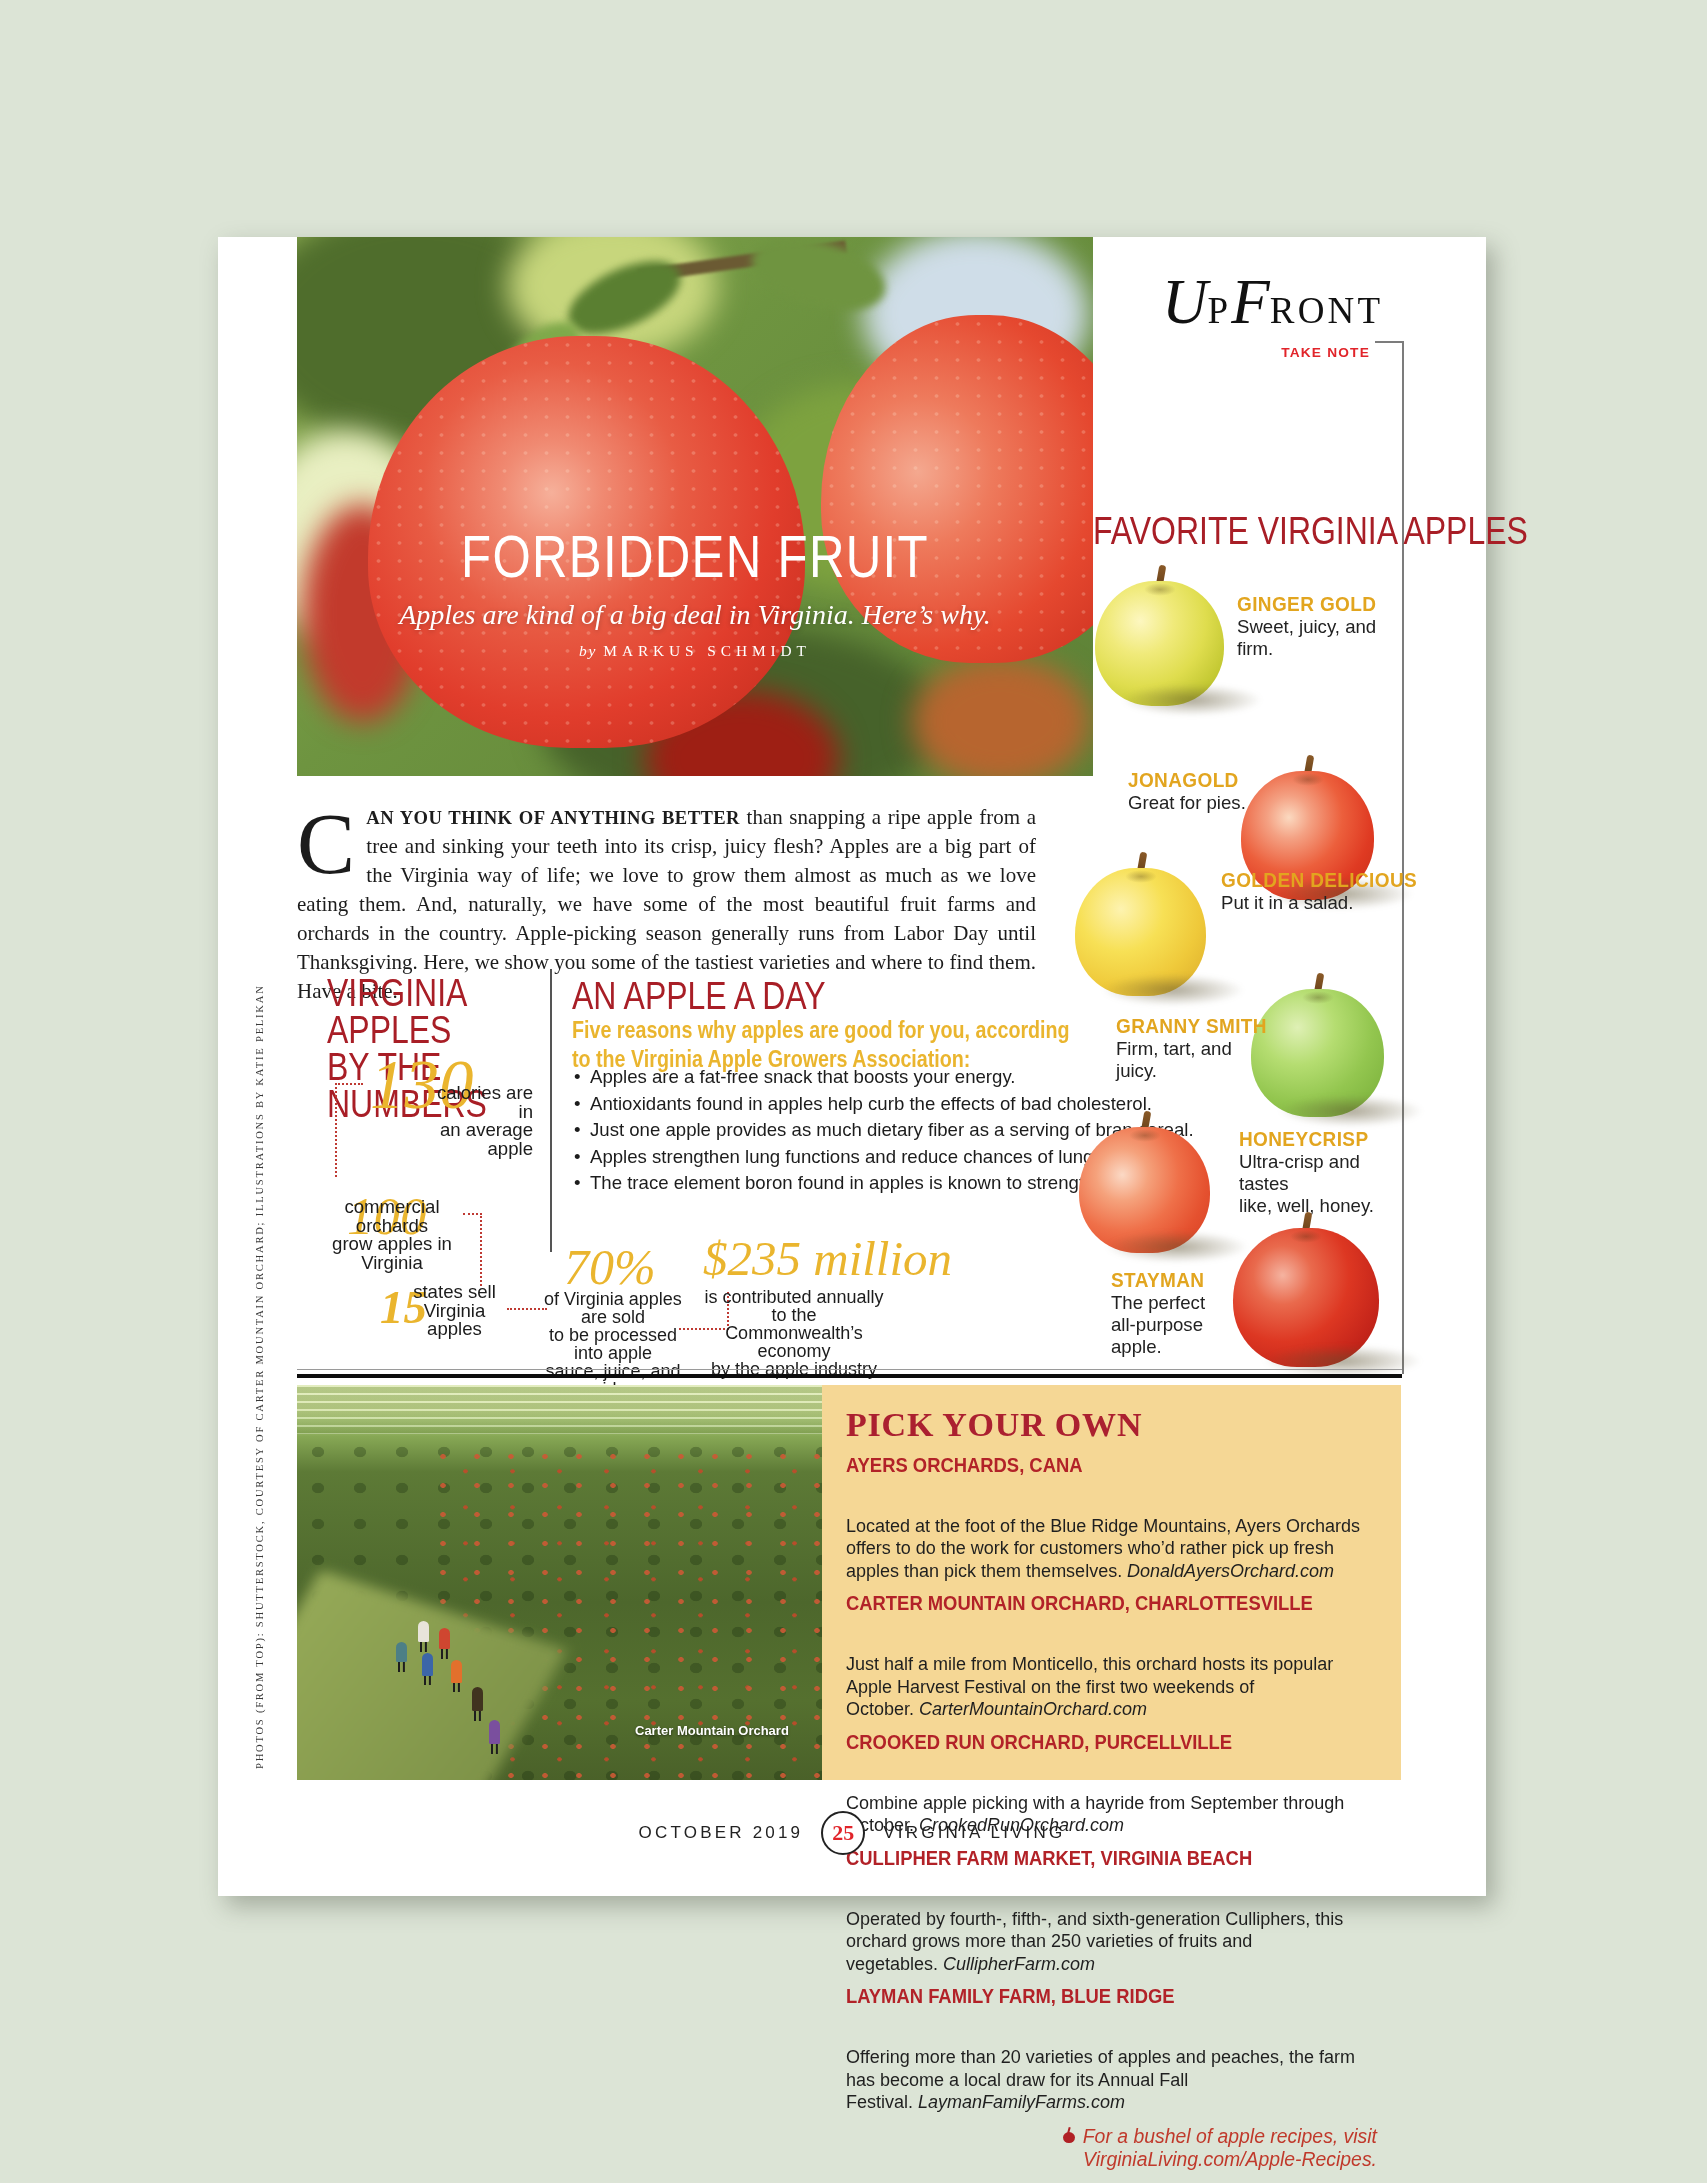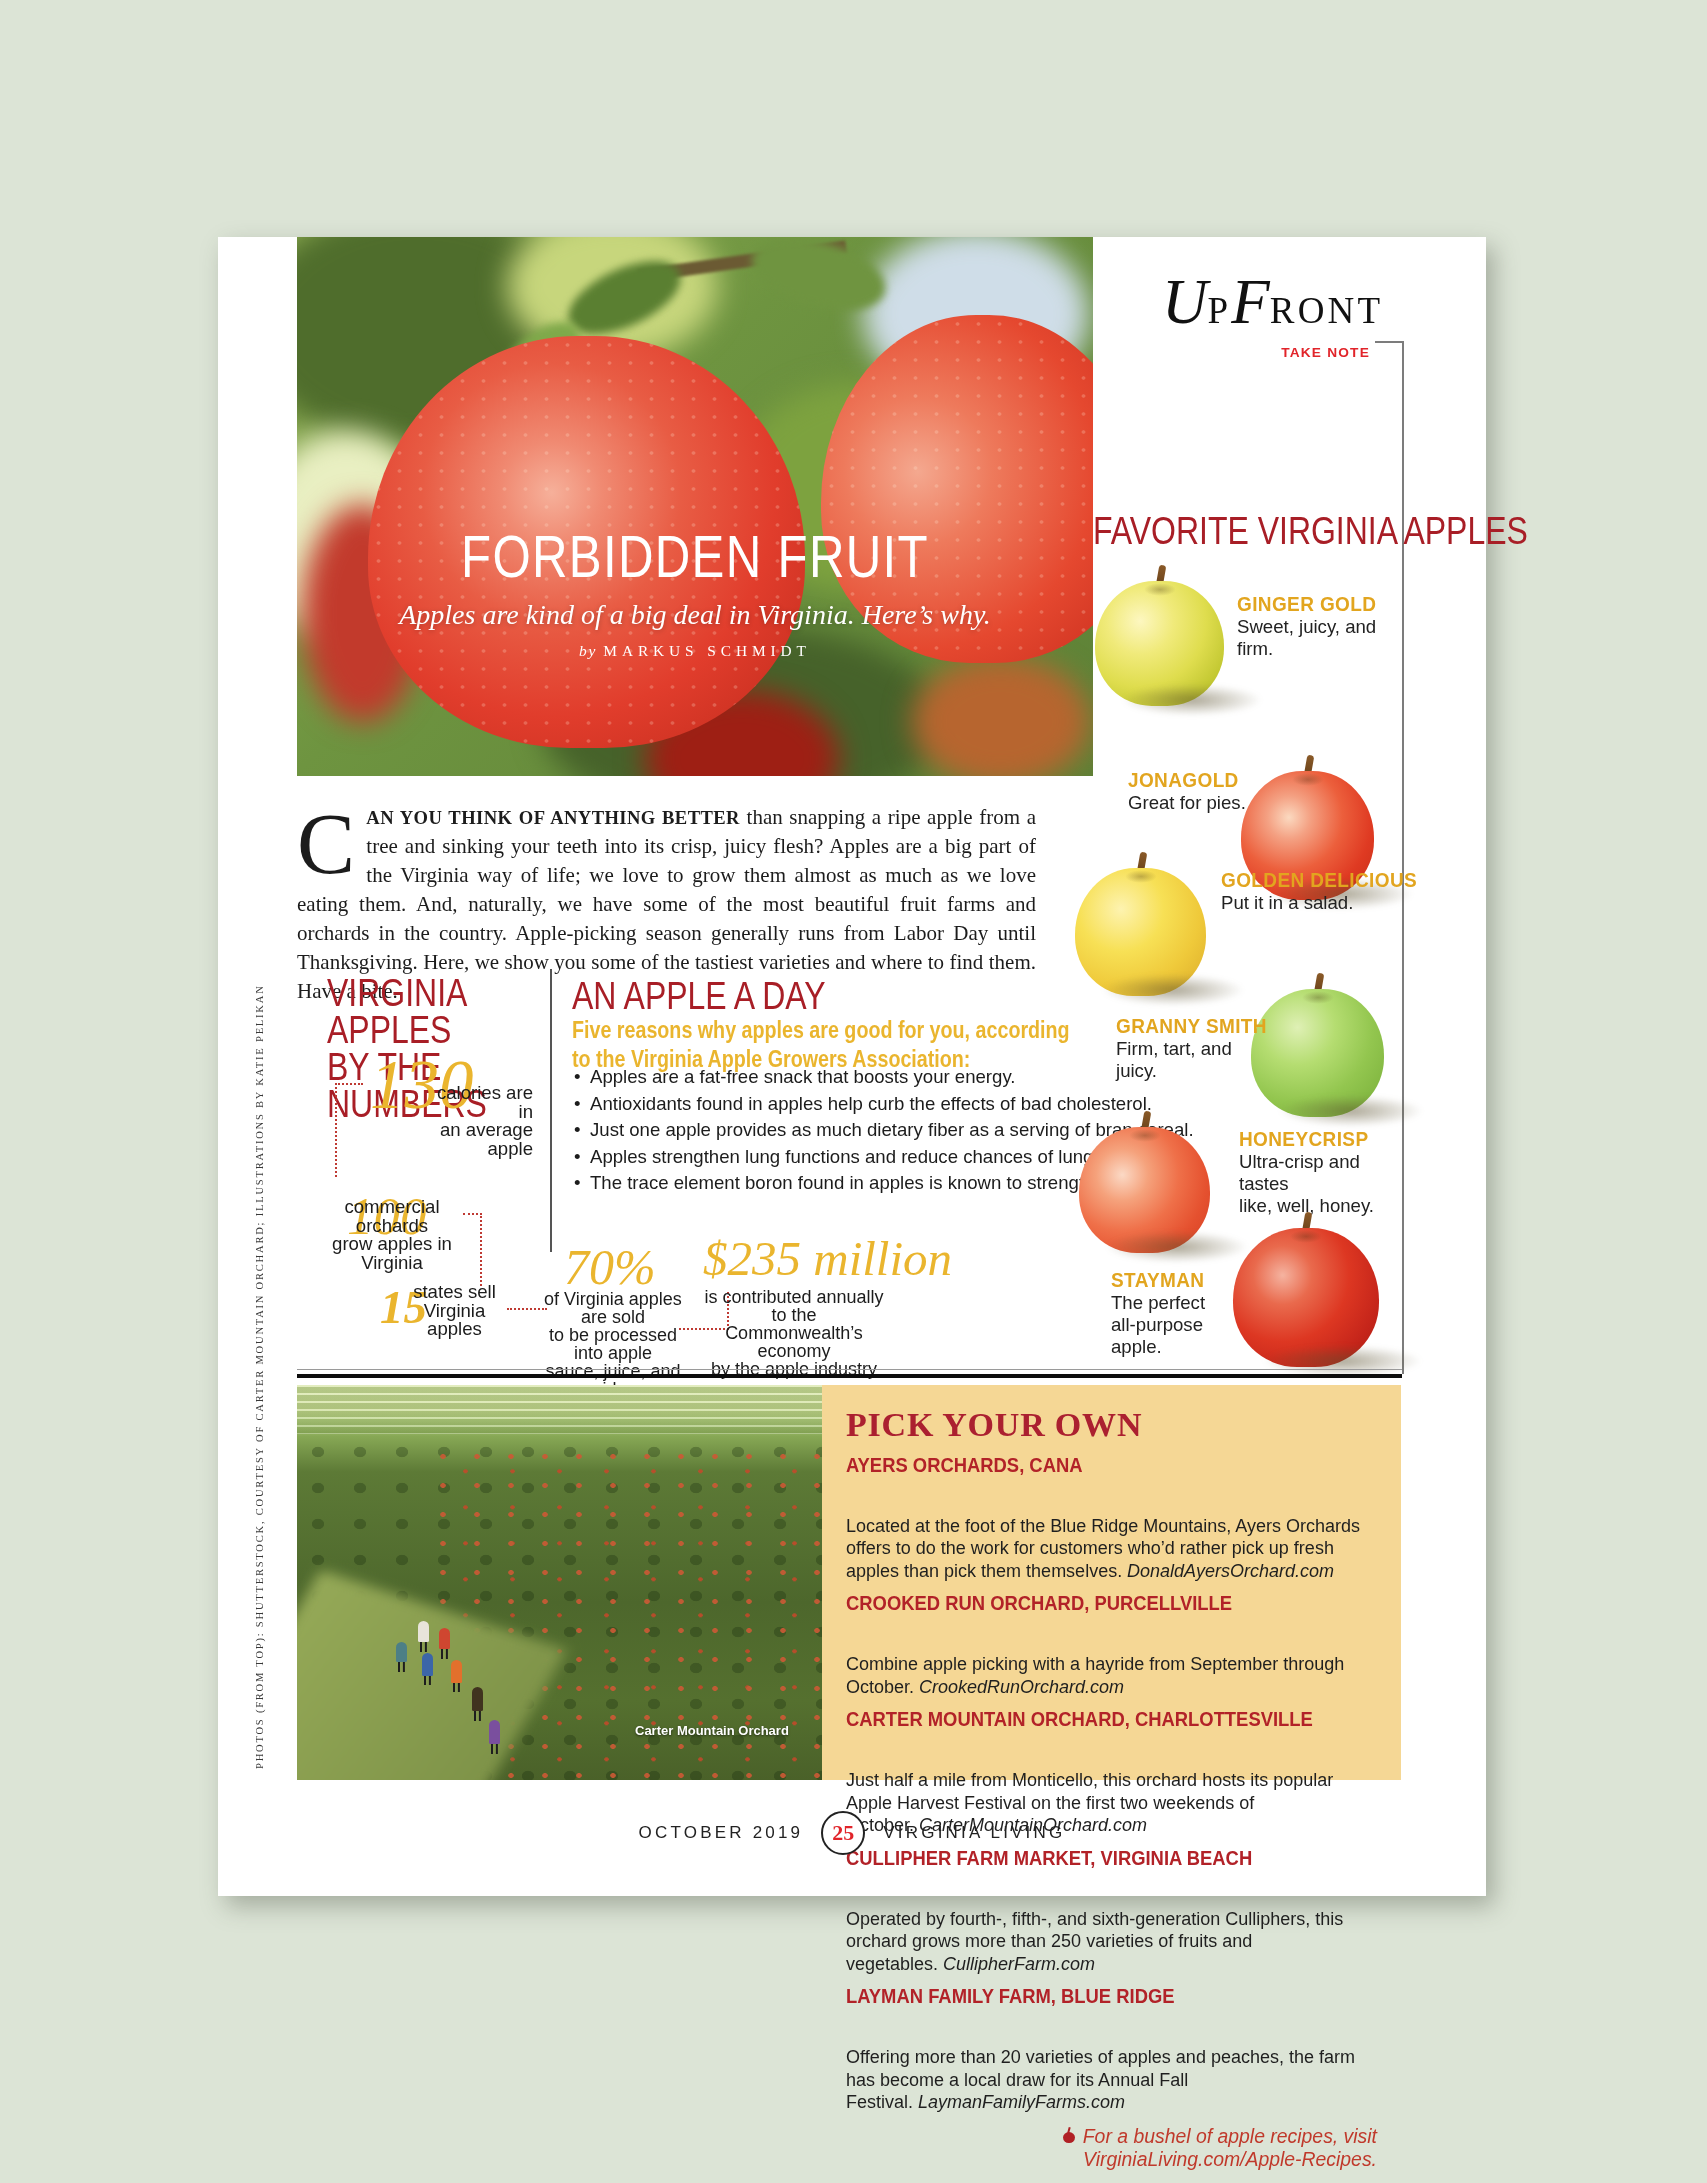--- a/index.html
+++ b/index.html
@@ -348,26 +348,26 @@
     </div>
 
     <div class="abs pyo">
       <div class="pyo-title">PICK YOUR OWN</div>
 
       <div class="pyo-entry">
         <div class="pyo-name">AYERS ORCHARDS, CANA</div>
         <div class="pyo-desc"><span>Located at the foot of the Blue Ridge Mountains, Ayers Orchards offers to do the work for customers who’d rather pick up fresh apples than pick them themselves.</span><span class="pyo-url">DonaldAyersOrchard.com</span></div>
       </div>
       <div class="pyo-entry">
+        <div class="pyo-name">CARTER MOUNTAIN ORCHARD, CHARLOTTESVILLE</div>
+        <div class="pyo-desc"><span>Just half a mile from Monticello, this orchard hosts its popular Apple Harvest Festival on the first two weekends of October.</span><span class="pyo-url">CarterMountainOrchard.com</span></div>
+      </div>
+      <div class="pyo-entry">
         <div class="pyo-name">CROOKED RUN ORCHARD, PURCELLVILLE</div>
         <div class="pyo-desc"><span>Combine apple picking with a hayride from September through October.</span><span class="pyo-url">CrookedRunOrchard.com</span></div>
-      </div>
-      <div class="pyo-entry">
-        <div class="pyo-name">CARTER MOUNTAIN ORCHARD, CHARLOTTESVILLE</div>
-        <div class="pyo-desc"><span>Just half a mile from Monticello, this orchard hosts its popular Apple Harvest Festival on the first two weekends of October.</span><span class="pyo-url">CarterMountainOrchard.com</span></div>
       </div>
       <div class="pyo-entry">
         <div class="pyo-name">CULLIPHER FARM MARKET, VIRGINIA BEACH</div>
         <div class="pyo-desc"><span>Operated by fourth-, fifth-, and sixth-generation Culliphers, this orchard grows more than 250 varieties of fruits and vegetables.</span><span class="pyo-url">CullipherFarm.com</span></div>
       </div>
       <div class="pyo-entry">
         <div class="pyo-name">LAYMAN FAMILY FARM, BLUE RIDGE</div>
         <div class="pyo-desc"><span>Offering more than 20 varieties of apples and peaches, the farm has become a local draw for its Annual Fall Festival.</span><span class="pyo-url">LaymanFamilyFarms.com</span></div>
       </div>
 

